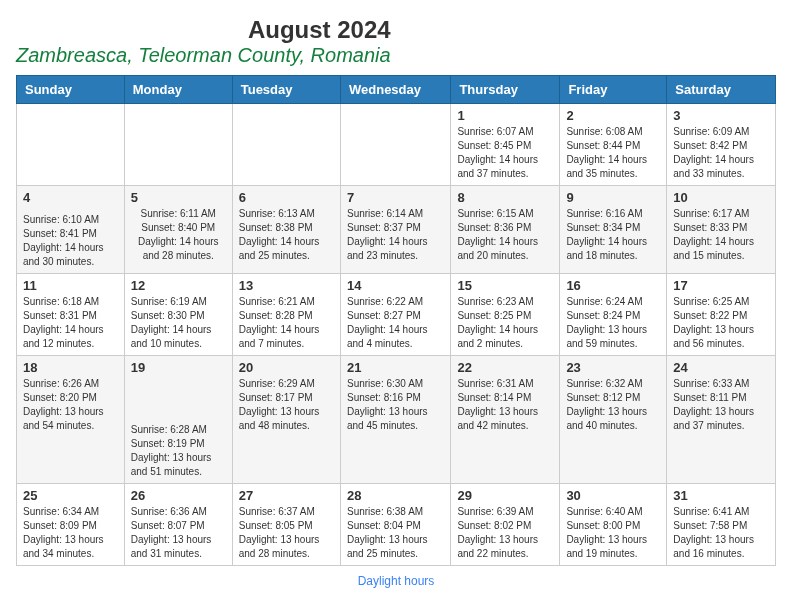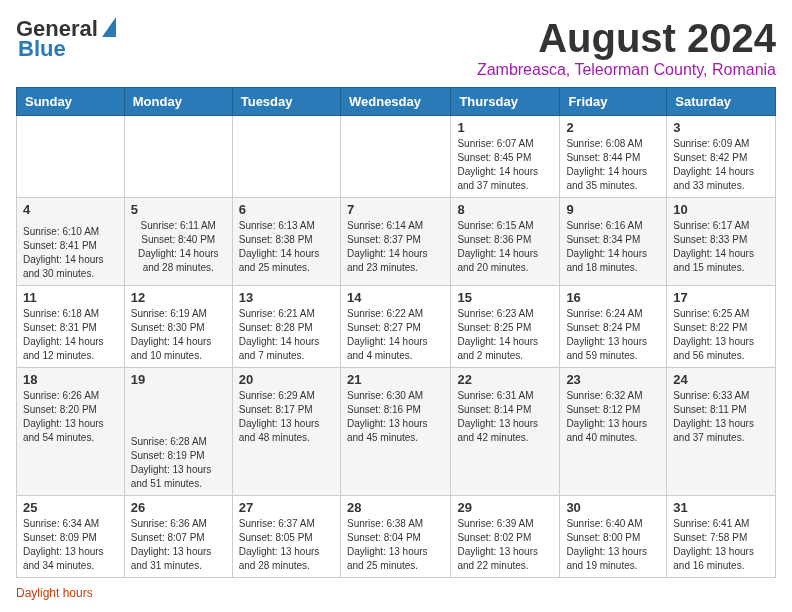--- a/index.html
+++ b/index.html
@@ -40,27 +40,28 @@
       height: 0;
       border-left: 14px solid transparent;
       border-bottom: 20px solid #2a7ab8;
       margin-left: 2px;
       margin-top: -4px;
     }
     .title-area {
       text-align: right;
     }
     .month-title {
-      font-size: 40px;
+      font-size: 24px;
       font-weight: bold;
       color: #333;
     }
     .subtitle {
-      font-size: 16px;
-      color: #a21caf;
+      font-size: 20px;
+      color: #15803d;
+      font-style: italic;
     }
     .calendar {
       width: 100%;
       border-collapse: collapse;
       font-size: 11px;
     }
     .calendar th {
       background-color: #2a7ab8;
       color: #fff;
       text-align: left;
@@ -91,36 +92,28 @@
       color: #333;
       font-size: 10px;
       line-height: 1.4;
     }
     .empty-cell {
       background: #fff !important;
     }
     .footer-note {
       margin-top: 8px;
       font-size: 12px;
-      color: #c2410c;
+      color: #3b82f6;
+      text-align: center;
     }
   </style>
 </head>
 <body>
 
 <div class="header-area">
-  <div class="logo">
-    <div class="logo-text">
-      <span class="logo-general">General</span>
-      <div style="display:flex; align-items:flex-end; margin-left:2px;">
-        <div class="logo-triangle"></div>
-      </div>
-    </div>
-    <span class="logo-blue" style="margin-top:-6px; margin-left:2px;">Blue</span>
-  </div>
   <div class="title-area">
     <div class="month-title">August 2024</div>
     <div class="subtitle">Zambreasca, Teleorman County, Romania</div>
   </div>
 </div>
 
 <table class="calendar">
   <thead>
     <tr id="days-header">
         <th>Sunday</th>

